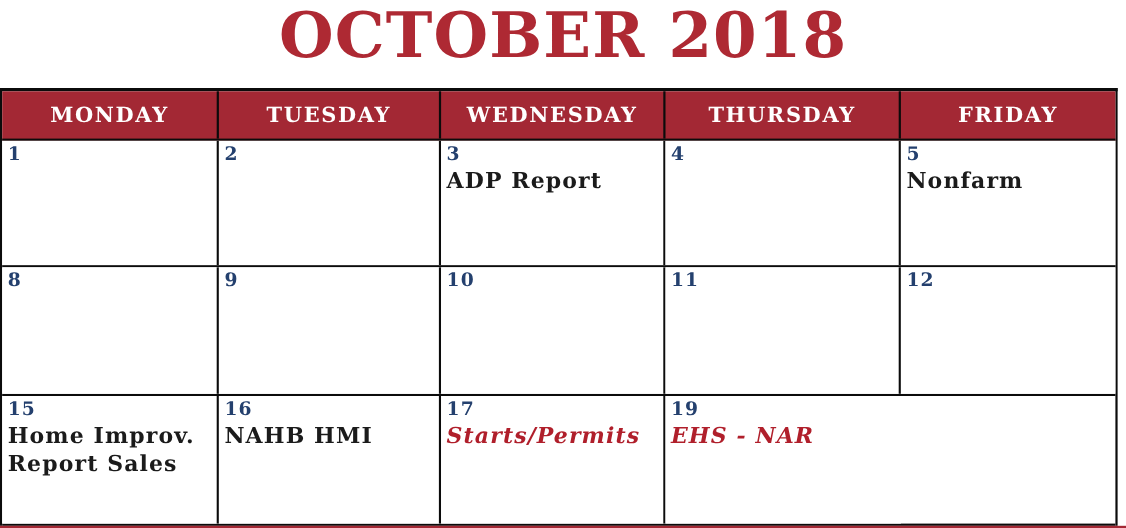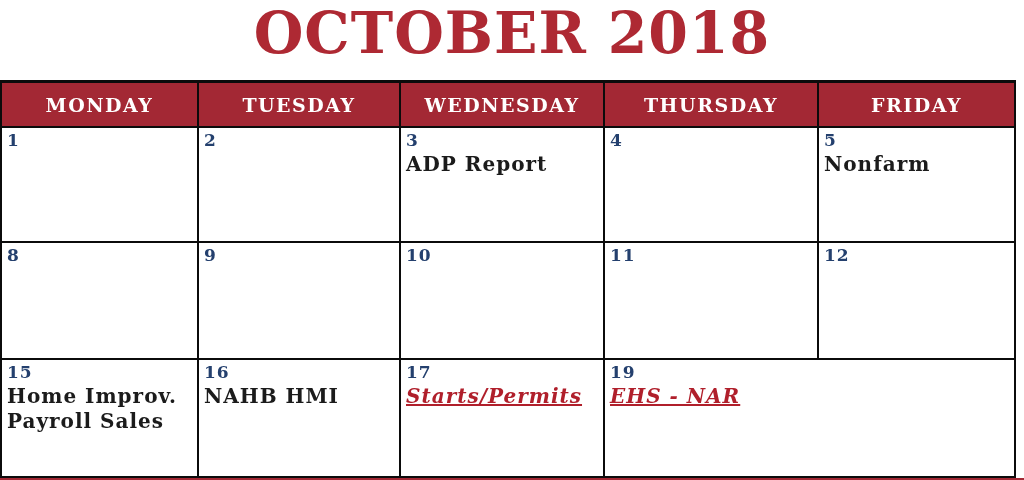--- a/index.html
+++ b/index.html
@@ -85,21 +85,20 @@
     font-weight: bold;
     font-size: 20px;
     line-height: 25px;
     letter-spacing: 1px;
     color: var(--event-black, #1b1b1b);
     white-space: nowrap;
   }
   .event.red-italic {
     color: var(--event-red, #b01f2b);
     font-style: italic;
-    text-decoration: underline;
   }
   .bottom-red-strip {
     position: absolute;
     bottom: 0;
     left: 0;
     width: 1024px;
     height: 2px;
     background: var(--header-bg, #a32834);
   }
 </style>
@@ -150,21 +149,21 @@
             <span class="day-num">11</span>
           </div>
           <div class="day-cell">
             <span class="day-num">12</span>
           </div>
         </div>
         <div class="week-row week-row-2">
           <div class="day-cell">
             <span class="day-num">15</span>
             <div class="event">Home Improv.</div>
-            <div class="event">Payroll Sales</div>
+            <div class="event">Report Sales</div>
           </div>
           <div class="day-cell">
             <span class="day-num">16</span>
             <div class="event">NAHB HMI</div>
           </div>
           <div class="day-cell">
             <span class="day-num">17</span>
             <div class="event red-italic">Starts/Permits</div>
           </div>
           <div class="day-cell">

